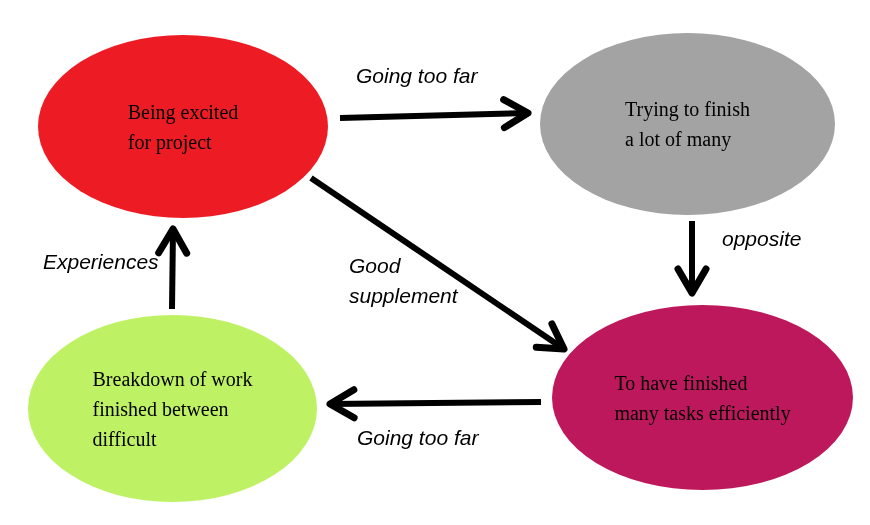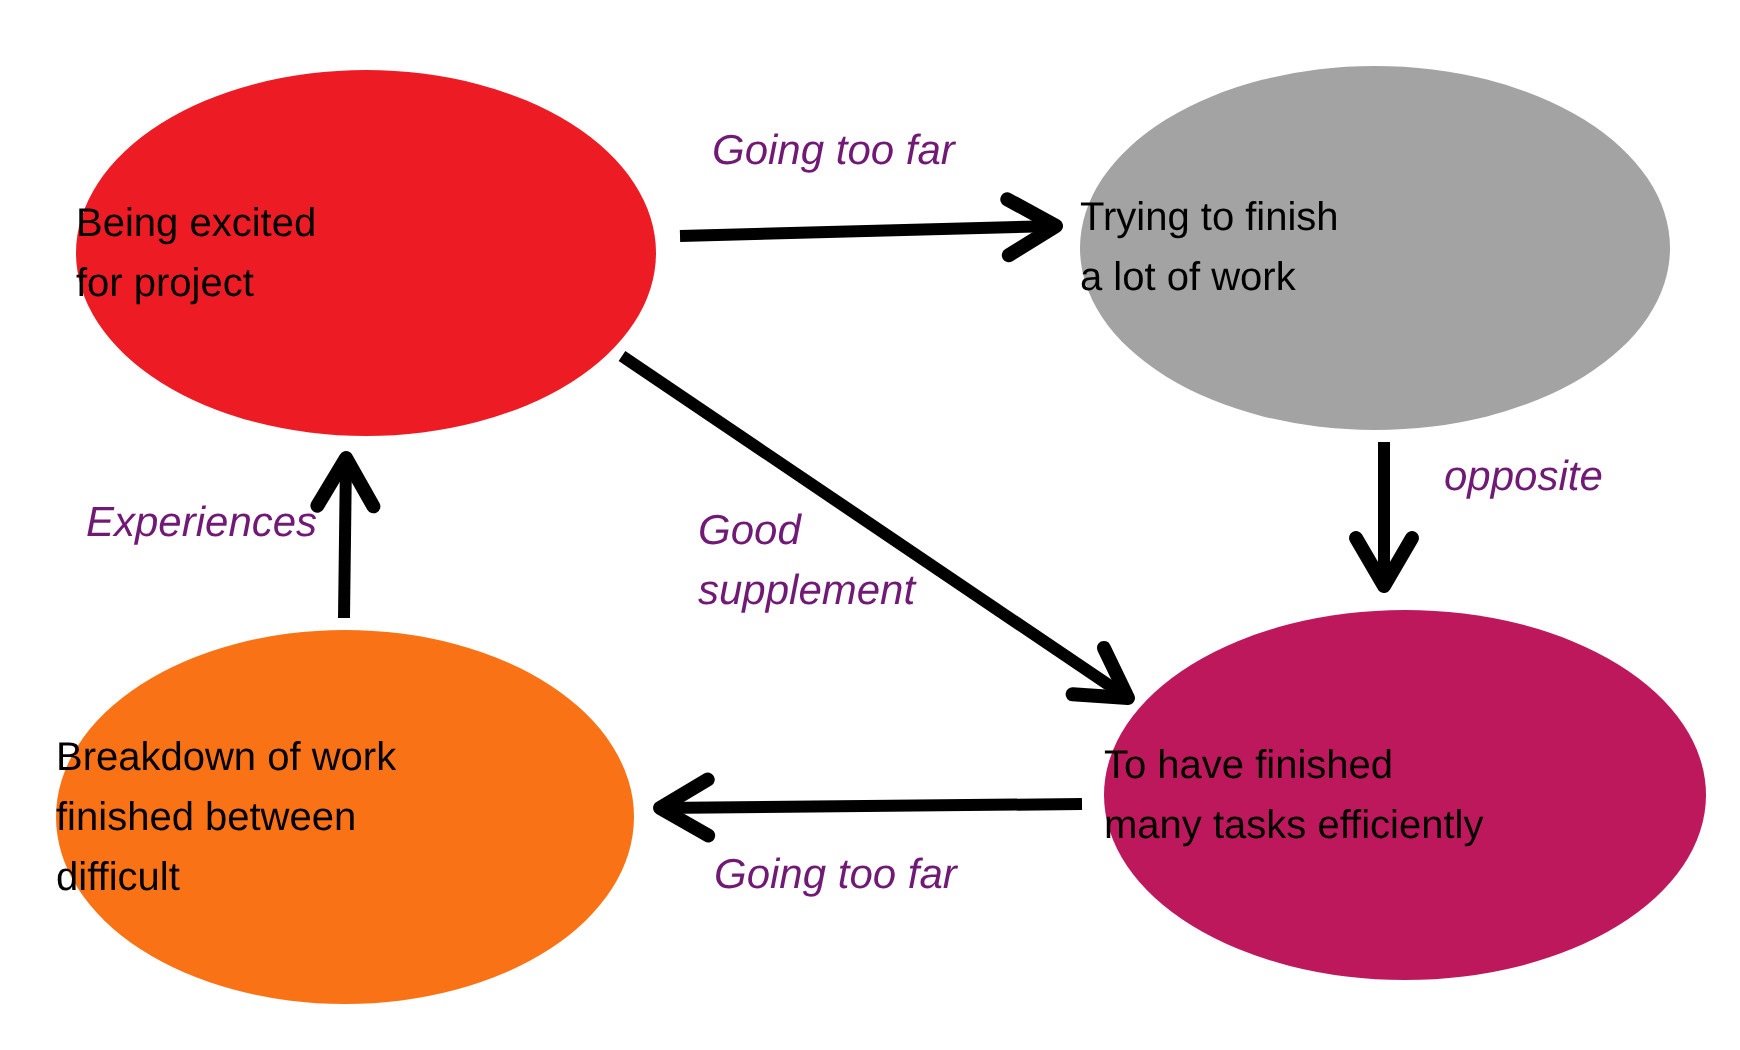--- a/index.html
+++ b/index.html
@@ -14,38 +14,40 @@
     width: 870px;
     height: 525px;
     background: #ffffff;
     overflow: hidden;
   }
   .node {
     position: absolute;
     border-radius: 50%;
     display: flex;
     align-items: center;
+    justify-content: center;
+    font-family: Liberation Serif, serif;
   }
   .node-text {
     font-size: 20px;
     line-height: 30px;
     color: #000000;
     text-align: left;
     font-weight: 400;
   }
   .node-red    { left: 38px;  top: 35px;  width: 290px; height: 183px; }
   .node-green  { left: 540px; top: 33px;  width: 295px; height: 182px; }
   .node-yellow { left: 28px;  top: 315px; width: 289px; height: 187px; }
   .node-blue   { left: 552px; top: 305px; width: 301px; height: 185px; }
   .edge-label {
     position: absolute;
     font-style: italic;
     font-size: 21px;
     line-height: 30px;
-    color: #701a75;
+    color: #000000;
     white-space: nowrap;
   }
   .label-going-top    { left: 356px; top: 61px;  }
   .label-positive     { left: 722px; top: 224px; }
   .label-supplement   { left: 349px; top: 251px; }
   .label-going-bottom { left: 357px; top: 423px; }
   .label-experiences  { left: 43px;  top: 247px; }
   .ln { display: block; }
   svg.arrows {
     position: absolute;
@@ -63,25 +65,25 @@
   <div class="node node-red" style="background: rgb(237, 28, 36);">
     <div class="node-text">
       <span class="ln">Being excited</span>
       <span class="ln">for project</span>
     </div>
   </div>
 
   <div class="node node-green" style="background: #a3a3a3;">
     <div class="node-text">
       <span class="ln">Trying to finish</span>
-      <span class="ln">a lot of work</span>
+      <span class="ln">a lot of many</span>
     </div>
   </div>
 
-  <div class="node node-yellow" style="background: #f97316;">
+  <div class="node node-yellow" style="background: #bef264;">
     <div class="node-text">
       <span class="ln">Breakdown of work</span>
       <span class="ln">finished between</span>
       <span class="ln">difficult</span>
     </div>
   </div>
 
   <div class="node node-blue" style="background: #be185d;">
     <div class="node-text">
       <span class="ln">To have finished</span>

